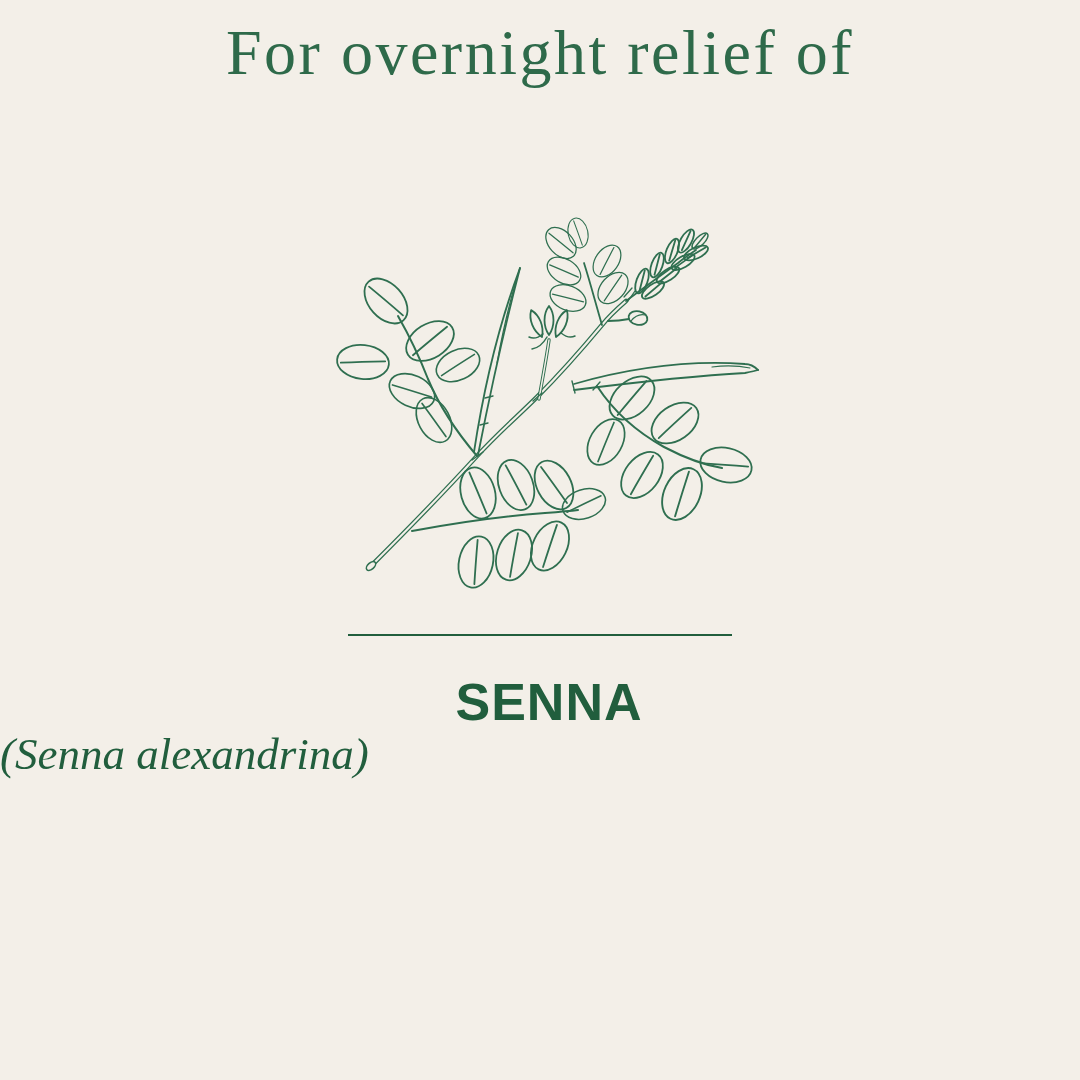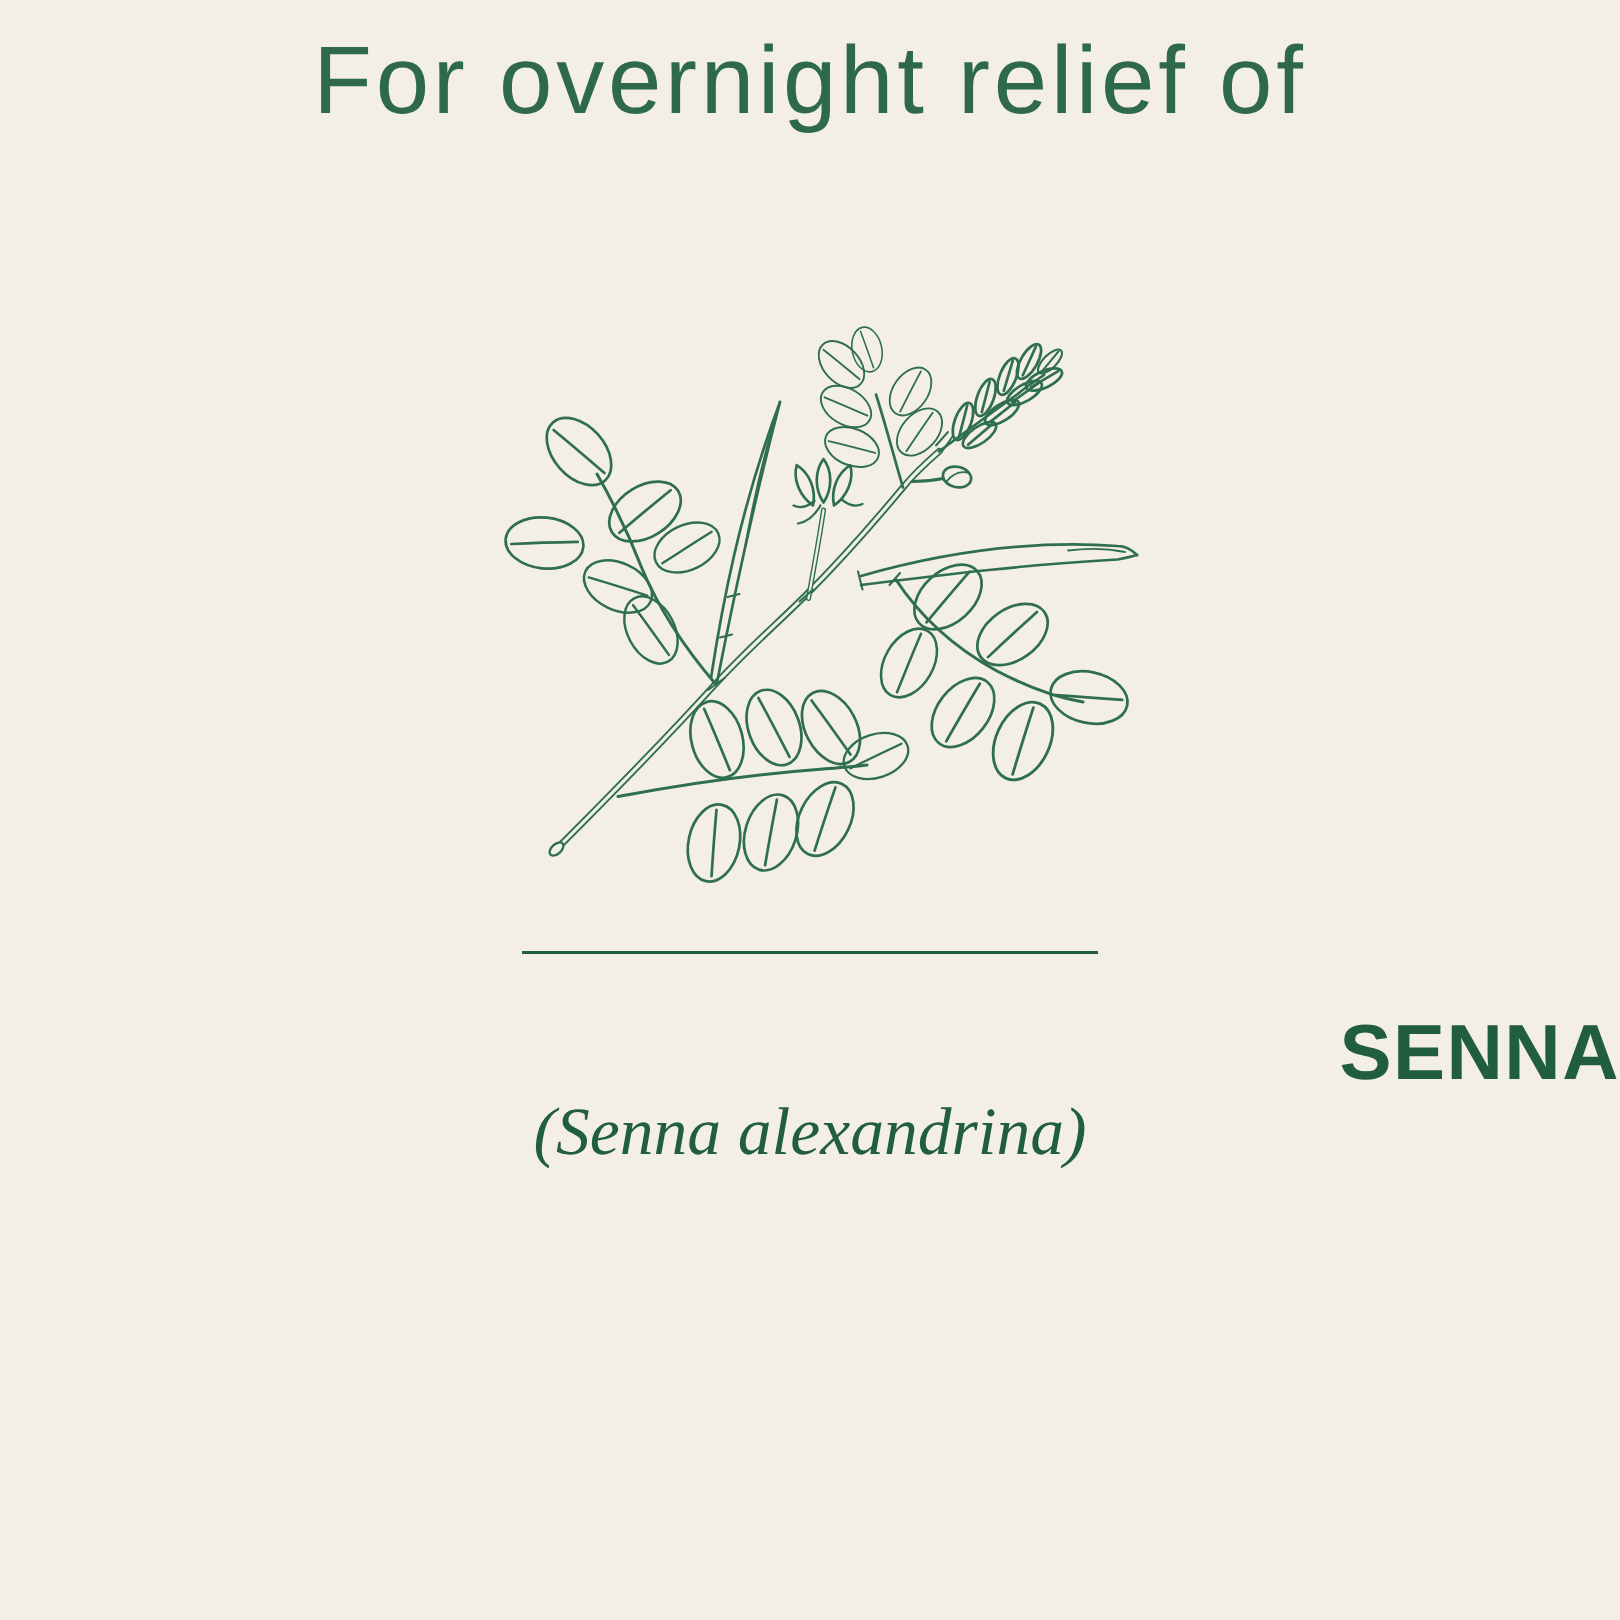--- a/index.html
+++ b/index.html
@@ -13,47 +13,47 @@
   body{
     position:relative;
     background:var(--bg);
     overflow:hidden;
     font-family:"Liberation Sans",sans-serif;
   }
   .stage{position:absolute;inset:0;}
   .heading{
     position:absolute;top:22px;left:0;right:0;
     text-align:center;
-    font-family:Liberation Sans, sans-serif;
+    font-family:Liberation Serif, serif;
     font-weight:300;
     font-size:64px;line-height:62px;
     letter-spacing:2.5px;
     color:var(--heading);
   }
   .heading span{display:block;}
   .plant-wrap{
     position:absolute;left:330px;top:213px;width:450px;height:390px;
   }
   .plant-wrap svg{display:block;width:100%;height:100%;}
   .divider{
     position:absolute;top:634px;left:348px;width:384px;height:2px;
     background:var(--accent);
   }
   .common-name{
     position:absolute;top:676px;left:0;right:0;
-    text-align:right;
+    text-align:center;
     font-family:"Liberation Sans",sans-serif;
     font-weight:700;font-size:52px;line-height:1;
     letter-spacing:1px;
     color:var(--accent);
     padding-left:18px;
   }
   .latin-name{
     position:absolute;top:729px;left:0;right:0;
-    text-align:center;
+    text-align:left;
     font-family:"Liberation Serif",serif;
     font-style:italic;font-size:45px;line-height:1.15;
     color:var(--accent);
   }
 </style>
 </head>
 <body>
 
 <div class="stage">
 

